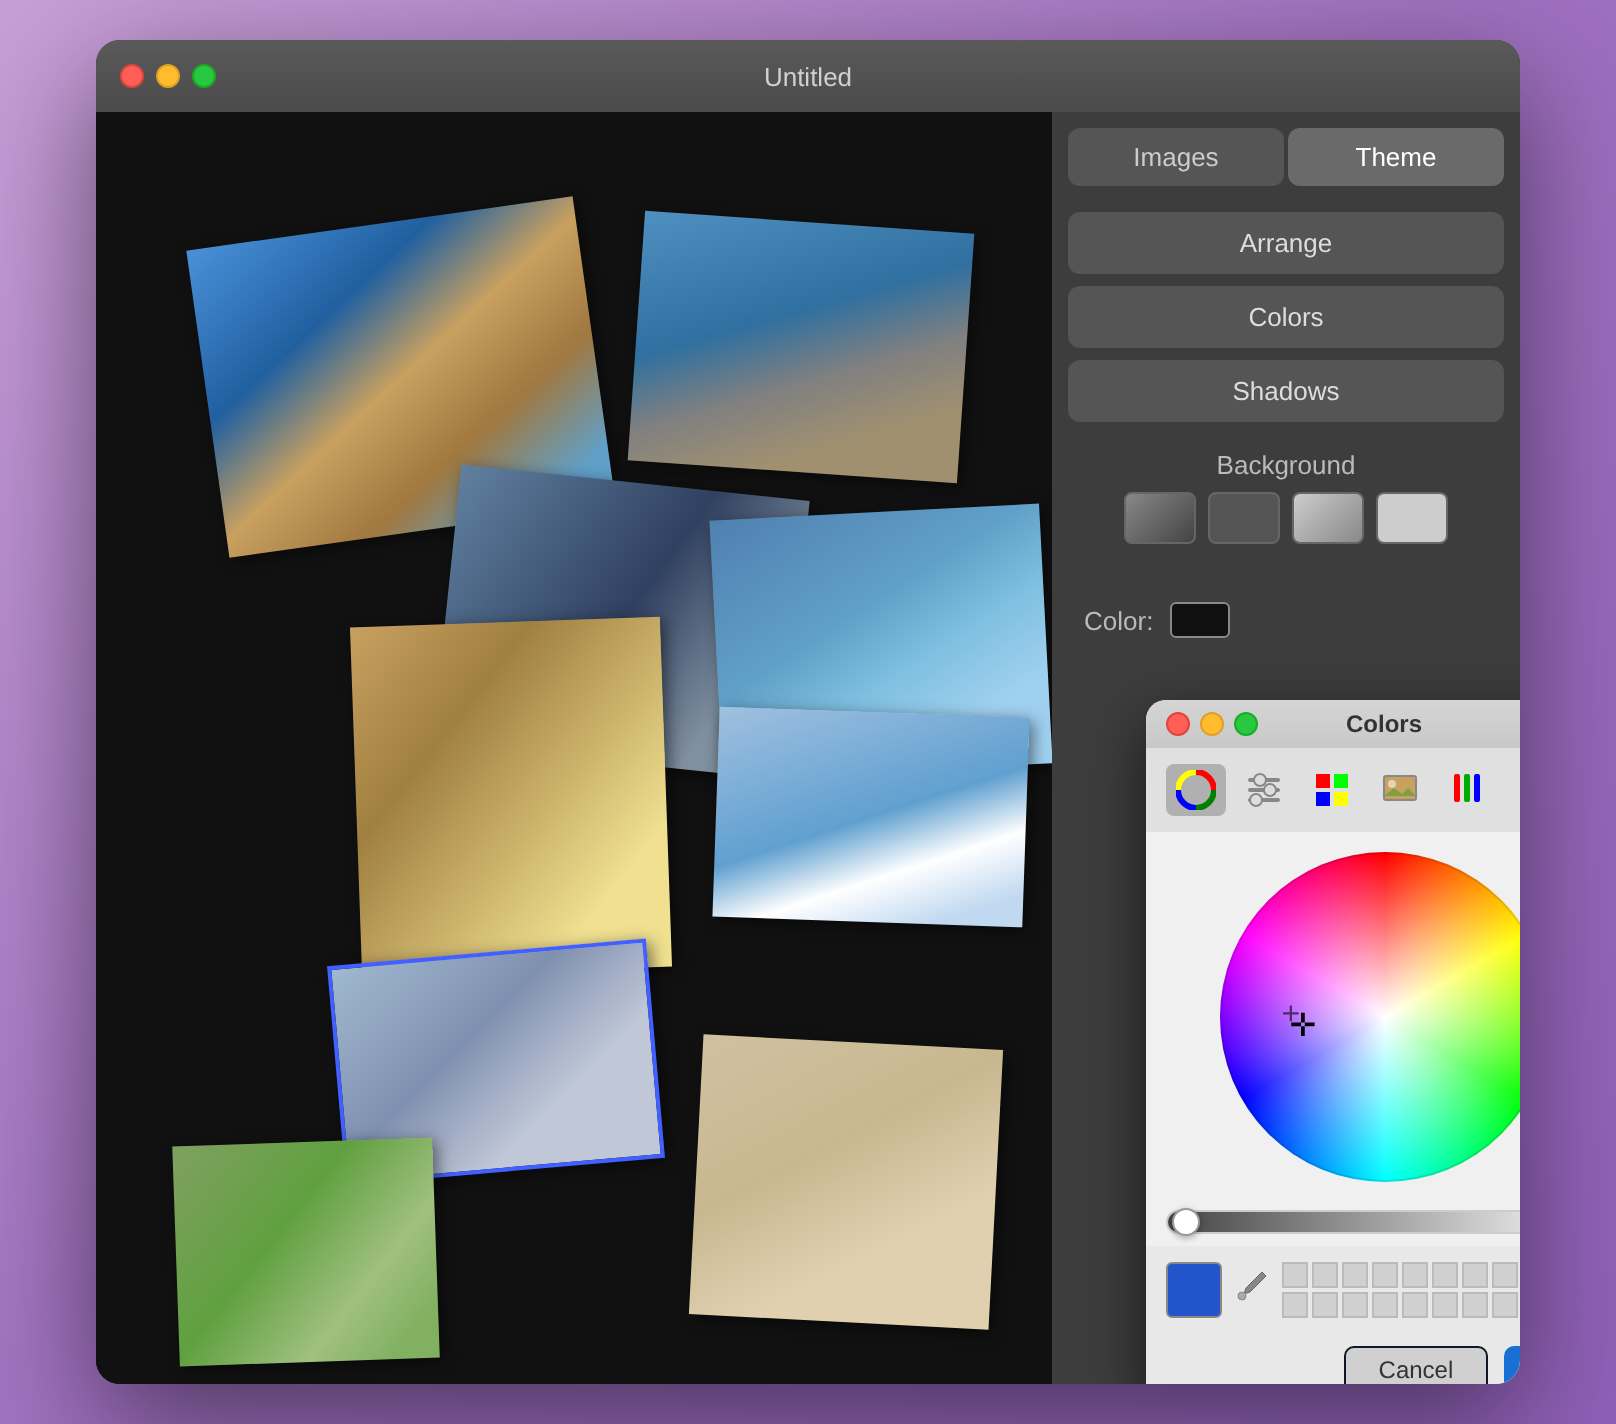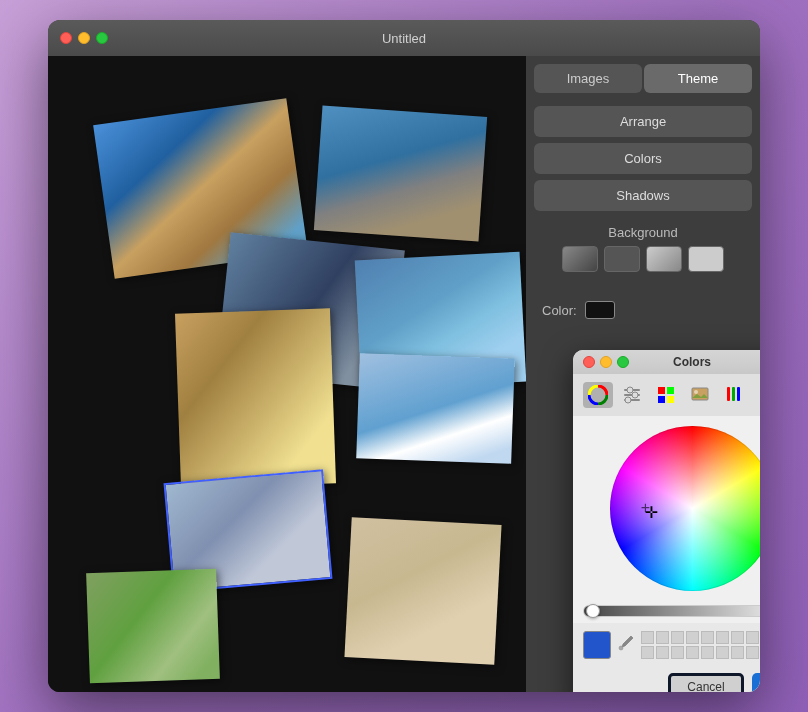--- a/index.html
+++ b/index.html
@@ -453,21 +453,21 @@
       padding: 4px 16px;
       border-radius: 5px;
       font-size: 12px;
       cursor: pointer;
       border: none;
     }
 
     .cancel-btn {
       background: #d0d0d0;
       color: #333;
-      border: 3px solid #0f172a;
+      border: 1px solid #0f172a;
     }
 
     .ok-btn {
       background: #1a6fd4;
       color: white;
     }
   </style>
 </head>
 <body>
 

